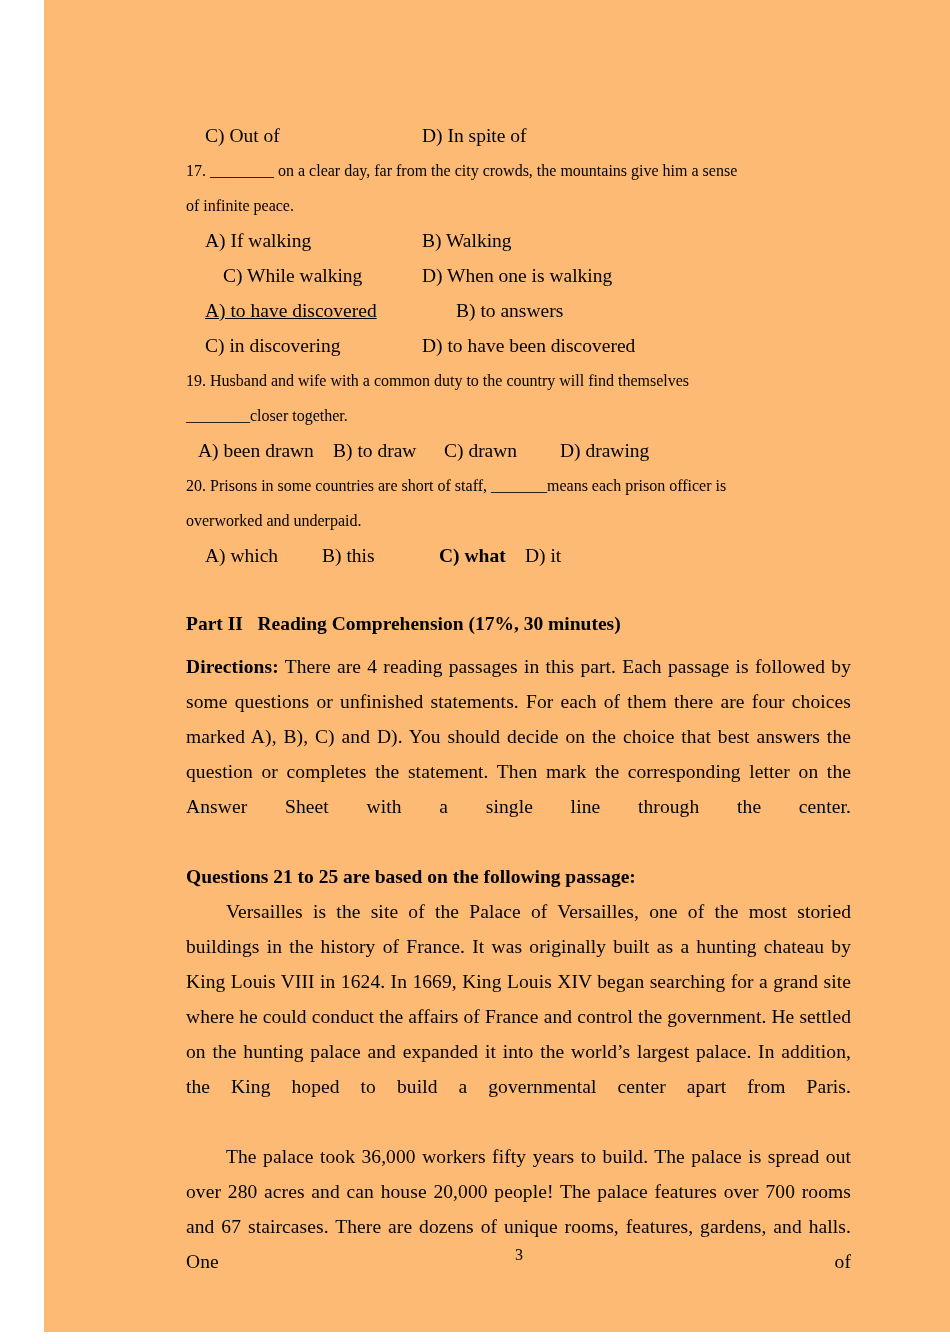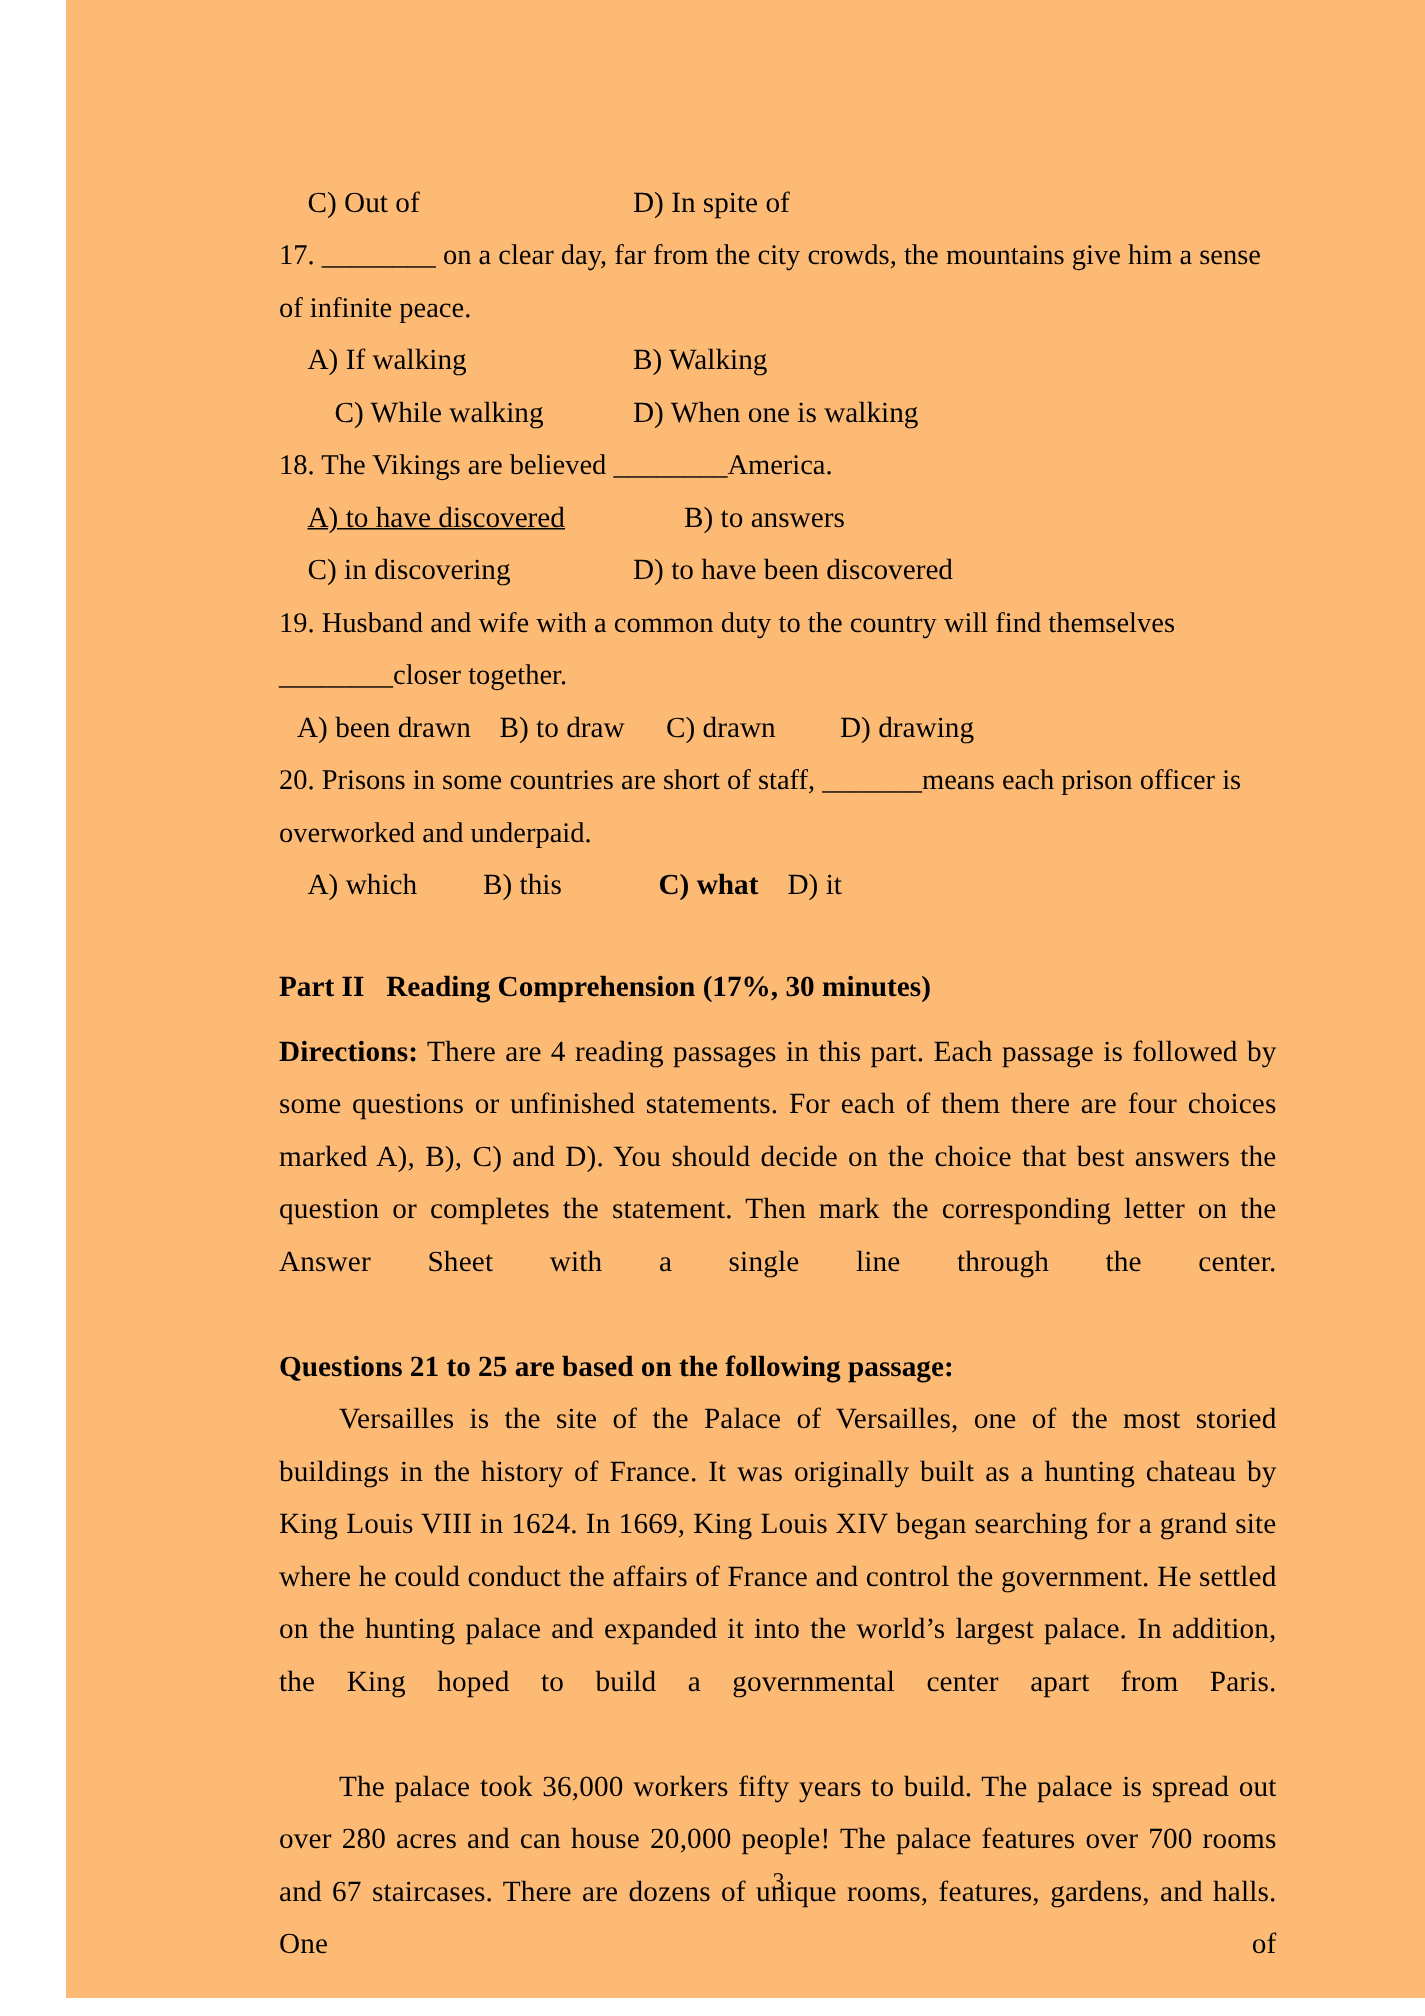--- a/index.html
+++ b/index.html
@@ -45,21 +45,21 @@
 
   .indent {
     text-indent: 40px;
   }
 
   .bold {
     font-weight: bold;
   }
 
   .q-line {
-    font-size: 19px;
+    font-size: 16px;
     line-height: 35px;
     margin: 0;
   }
 
   
   .opts {
     font-size: 19.5px;
     line-height: 35px;
     margin: 0;
     position: relative;
@@ -109,21 +109,20 @@
     <div class="q-line">of infinite peace.</div>
     <div class="opts">
       <span class="opt" style="left:19px;">A) If walking</span>
       <span class="opt" style="left:236px;">B) Walking</span>
     </div>
     <div class="opts">
       <span class="opt" style="left:37px;">C) While walking</span>
       <span class="opt" style="left:236px;">D) When one is walking</span>
     </div>
 
-    <div class="q-line">18. The Vikings are believed ________America.</div>
     <div class="opts">
       <span class="opt" style="left:19px;text-decoration:underline;">A) to have discovered</span>
       <span class="opt" style="left:270px;">B) to answers</span>
     </div>
     <div class="opts">
       <span class="opt" style="left:19px;">C) in discovering</span>
       <span class="opt" style="left:236px;">D) to have been discovered</span>
     </div>
 
     <div class="q-line" style="text-align:justify;text-justify:inter-word;">

